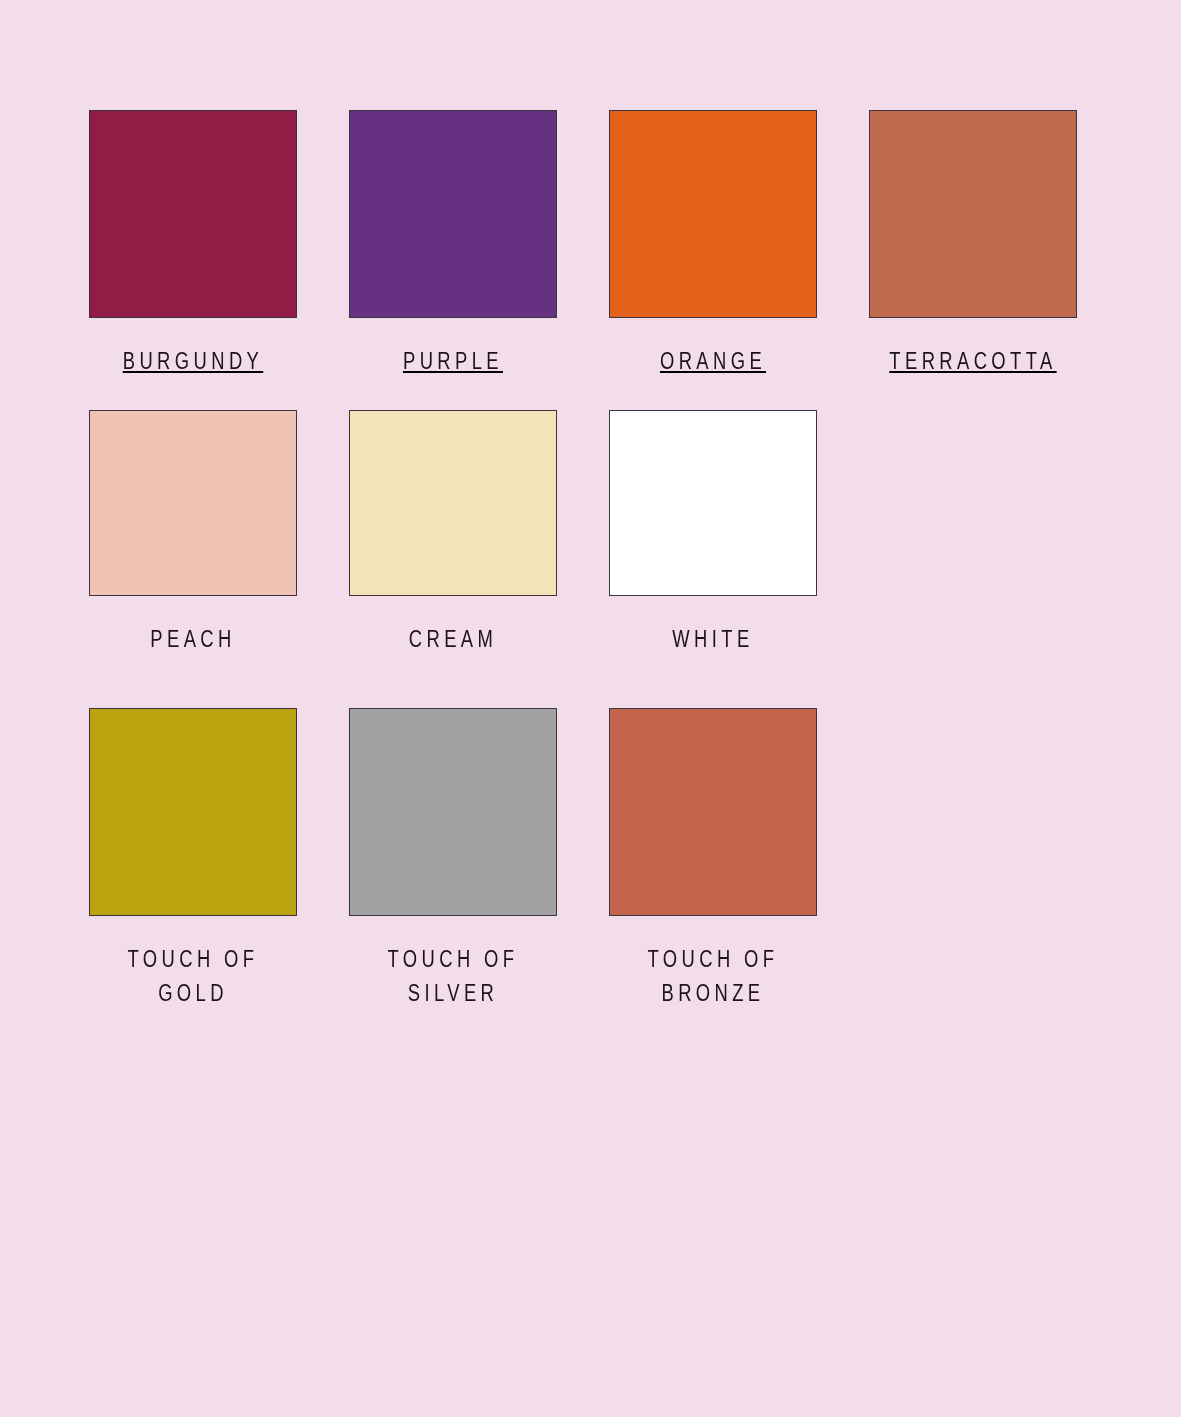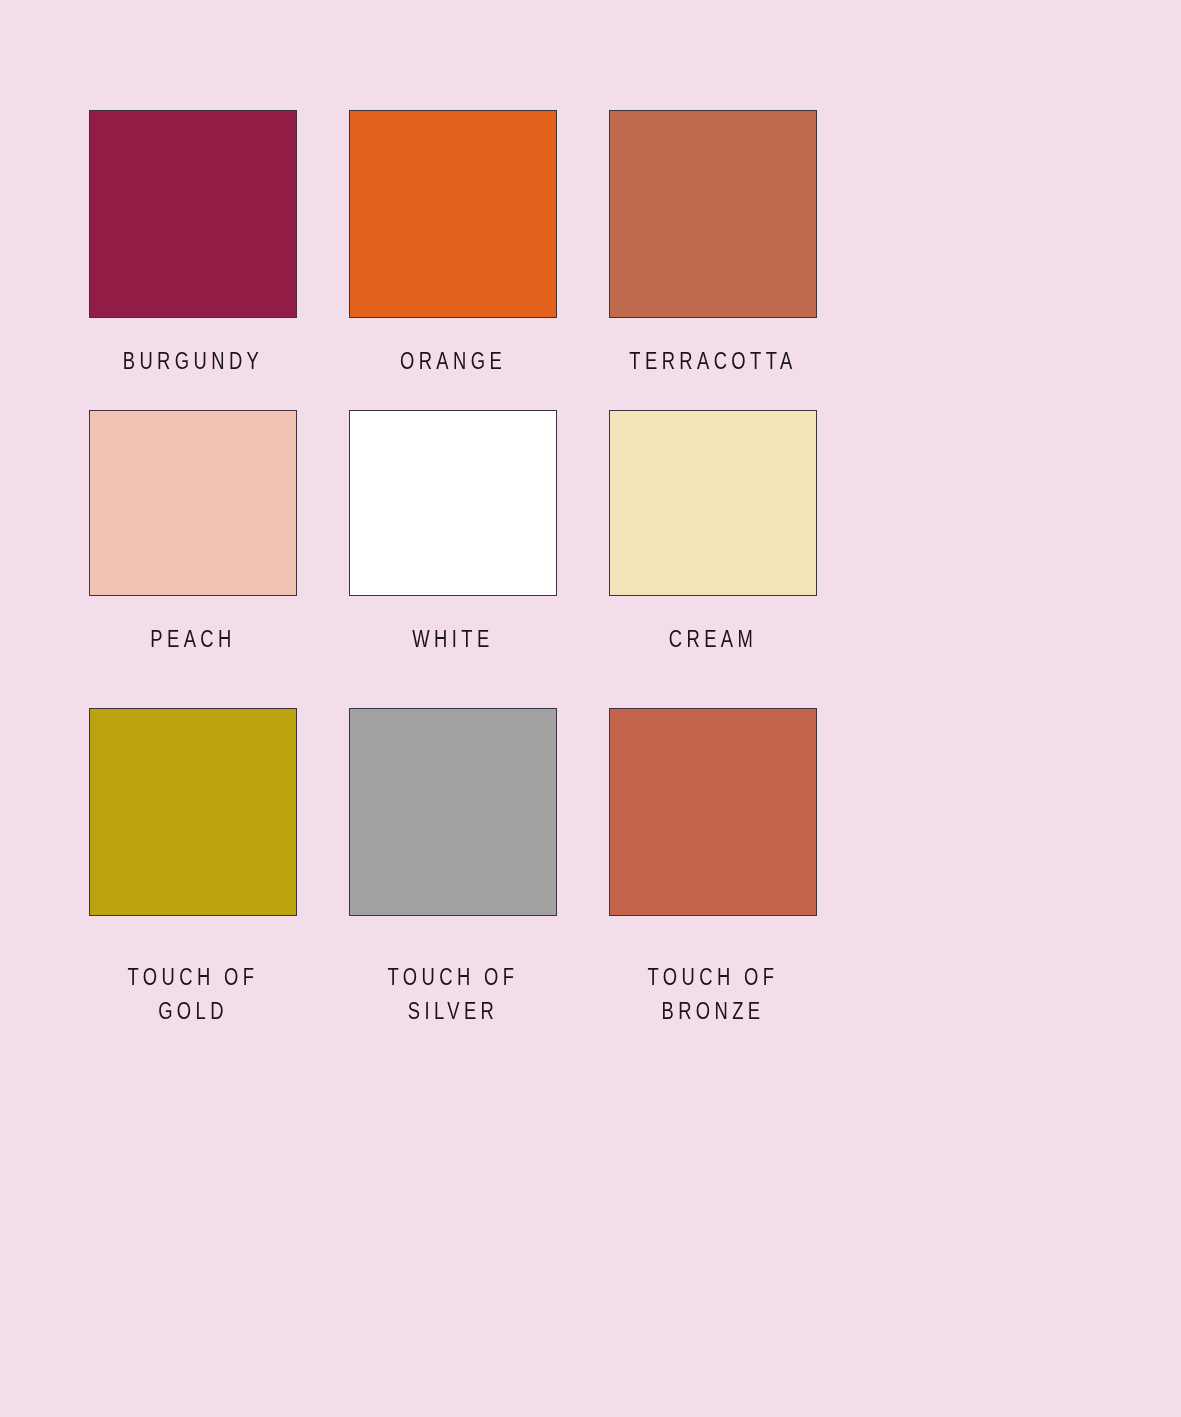--- a/index.html
+++ b/index.html
@@ -58,36 +58,40 @@
     color: #1a1417;
     text-align: center;
     text-transform: uppercase;
     white-space: pre-line;
     transform: scaleX(0.80);
     transform-origin: center top;
     width: 260px;
   }
 
   
-  .row-1 .swatch-cell { height: 300px; }
+  .row-1 .swatch-cell { height: 300px; text-decoration: underline; }
   .row-2 .swatch-cell { height: 246px; }
-  .row-3 .swatch-cell { height: 320px; justify-content: space-between; }
+  .row-3 .swatch-cell { height: 320px; }
 </style>
 </head>
 <body style="background-color: rgb(244, 221, 235);">
 
 <div id="palette-canvas" style="background-color: rgb(244, 221, 235);">
 
   <div class="swatch-grid row-1" style="top:110px;">
 
     <div class="swatch-cell">
       <div class="swatch-chip" style="background-color: rgb(146, 28, 69); border-color: rgb(58, 51, 64);"></div>
       <div class="swatch-label" style="color: rgb(26, 20, 23);">BURGUNDY</div>
     </div>
 
+    <div class="swatch-cell">
+      <div class="swatch-chip" style="background-color: rgb(102, 49, 129); border-color: rgb(58, 51, 64);"></div>
+      <div class="swatch-label" style="color: rgb(26, 20, 23);">PURPLE</div>
+    </div>
 
     <div class="swatch-cell">
       <div class="swatch-chip" style="background-color: rgb(226, 97, 27); border-color: rgb(58, 51, 64);"></div>
       <div class="swatch-label" style="color: rgb(26, 20, 23);">ORANGE</div>
     </div>
 
     <div class="swatch-cell">
       <div class="swatch-chip" style="background-color: rgb(192, 106, 77); border-color: rgb(58, 51, 64);"></div>
       <div class="swatch-label" style="color: rgb(26, 20, 23);">TERRACOTTA</div>
     </div>
@@ -96,27 +100,27 @@
 
   <div class="swatch-grid row-2" style="top:410px;">
 
     <div class="swatch-cell">
       <div class="swatch-chip" style="background-color: rgb(241, 195, 180); border-color: rgb(58, 51, 64);"></div>
       <div class="swatch-label" style="color: rgb(26, 20, 23);">PEACH</div>
     </div>
 
 
     <div class="swatch-cell">
-      <div class="swatch-chip" style="background-color: rgb(255, 255, 255); border-color: rgb(58, 51, 64);"></div>
-      <div class="swatch-label" style="color: rgb(26, 20, 23);">WHITE</div>
+      <div class="swatch-chip" style="background-color: rgb(242, 227, 184); border-color: rgb(58, 51, 64);"></div>
+      <div class="swatch-label" style="color: rgb(26, 20, 23);">CREAM</div>
     </div>
 
     <div class="swatch-cell">
-      <div class="swatch-chip" style="background-color: rgb(242, 227, 184); border-color: rgb(58, 51, 64);"></div>
-      <div class="swatch-label" style="color: rgb(26, 20, 23);">CREAM</div>
+      <div class="swatch-chip" style="background-color: rgb(255, 255, 255); border-color: rgb(58, 51, 64);"></div>
+      <div class="swatch-label" style="color: rgb(26, 20, 23);">WHITE</div>
     </div>
 
   </div>
 
   <div class="swatch-grid row-3" style="top:708px;">
 
     <div class="swatch-cell">
       <div class="swatch-chip" style="background-color: rgb(187, 163, 16); border-color: rgb(58, 51, 64);"></div>
       <div class="swatch-label" style="color: rgb(26, 20, 23);">TOUCH OF
 GOLD</div>

